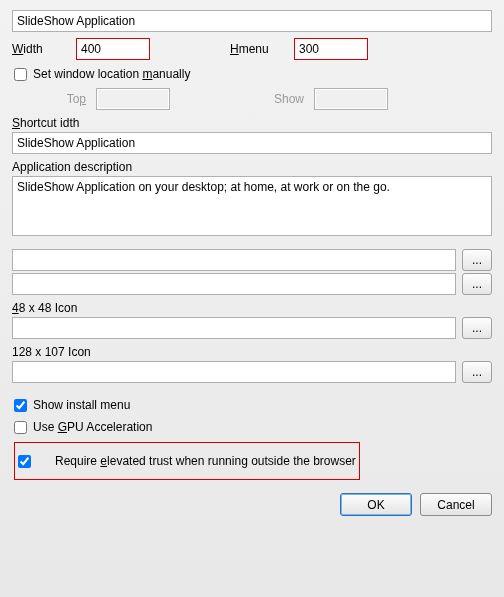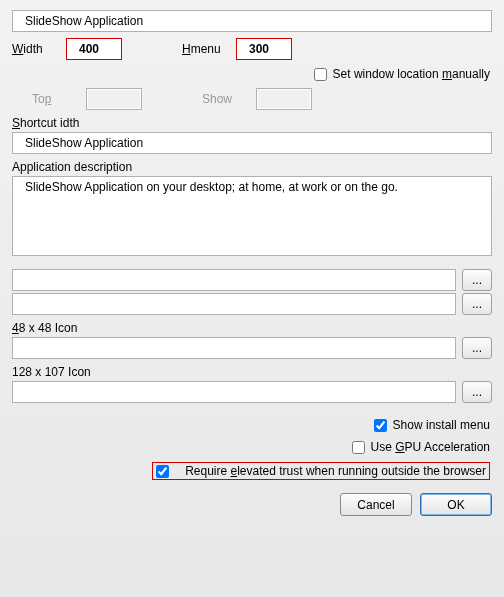--- a/index.html
+++ b/index.html
@@ -12,39 +12,38 @@
     color: #000;
   }
   .dialog { padding: 10px 12px 8px 12px; }
   .lbl { display: block; margin: 6px 0 2px 0; }
   .u { text-decoration: underline; }
   input[type=text], textarea {
     width: 100%;
     border: 1px solid #b0b0b0;
     background: #fff;
     font: inherit;
-    padding: 3px 12px;
+    padding: 3px 4px;
     height: 22px;
     box-shadow: inset 0 0 0 1px #fff;
   }
   input[type=text]:disabled {
     background: #f0f0f0;
     color: #888;
   }
-  textarea { height: 80px; resize: none; }
+  textarea { height: 60px; resize: none; }
   .red-border { border: 1px solid #d40000 !important; }
-  .row { display: flex; align-items: center; margin-top: 6px; }
+  .row { display: flex; align-items: center; gap: 10px; margin-top: 6px; }
   .row .field-label { width: 54px; }
-  .row input.small { width: 56px; font-weight: bold; }
-  .disabled-text { color: #9a9a9a; }
+  .row input.small { width: 74px; }
+  .disabled-text { color: #9a9a9a; text-align: right; }
   .check-row {
     display: flex; align-items: center; gap: 6px;
     margin-top: 6px;
     padding: 1px 2px;
-    justify-content: flex-end;
   }
   .check-row input[type=checkbox] { margin:0; width:13px; height:13px; }
   .icon-row { display: flex; gap: 6px; align-items: center; margin-top: 2px; }
   .icon-row input[type=text] { flex: 1; }
   .browse-btn {
     width: 30px; height: 22px;
     border: 1px solid #a0a0a0;
     background: linear-gradient(#fdfdfd,#e6e6e6);
     border-radius: 3px;
     font: inherit; cursor: pointer;
@@ -63,22 +62,22 @@
     font: inherit; cursor: pointer;
   }
   .btn.default {
     border: 1px solid #2f6fb3;
     box-shadow: 0 0 0 1px #7ab5e8 inset;
   }
   .highlight-box {
     border: 1px solid #d40000;
     display: inline-flex;
     align-items: center;
-    gap: 16px;
-    padding: 1px 3px;
+    gap: 24px;
+    padding: 11px 3px;
   }
 </style>
 </head>
 <body>
 <div class="dialog">
 
 
 
 
 <input type="text" value="SlideShow Application" style="">
@@ -173,17 +172,17 @@
   <span class="highlight-box">
     <input type="checkbox" checked="" style="">
     <span>
       <span>Require </span><span class="u">e</span><span>levated trust when running outside the browser</span>
     </span>
   </span>
 </div>
 
 
 <div class="button-bar">
+  <button class="btn default">OK</button>
   <button class="btn">Cancel</button>
-  <button class="btn default">OK</button>
 </div>
 
 </div>
 
 </body></html>

